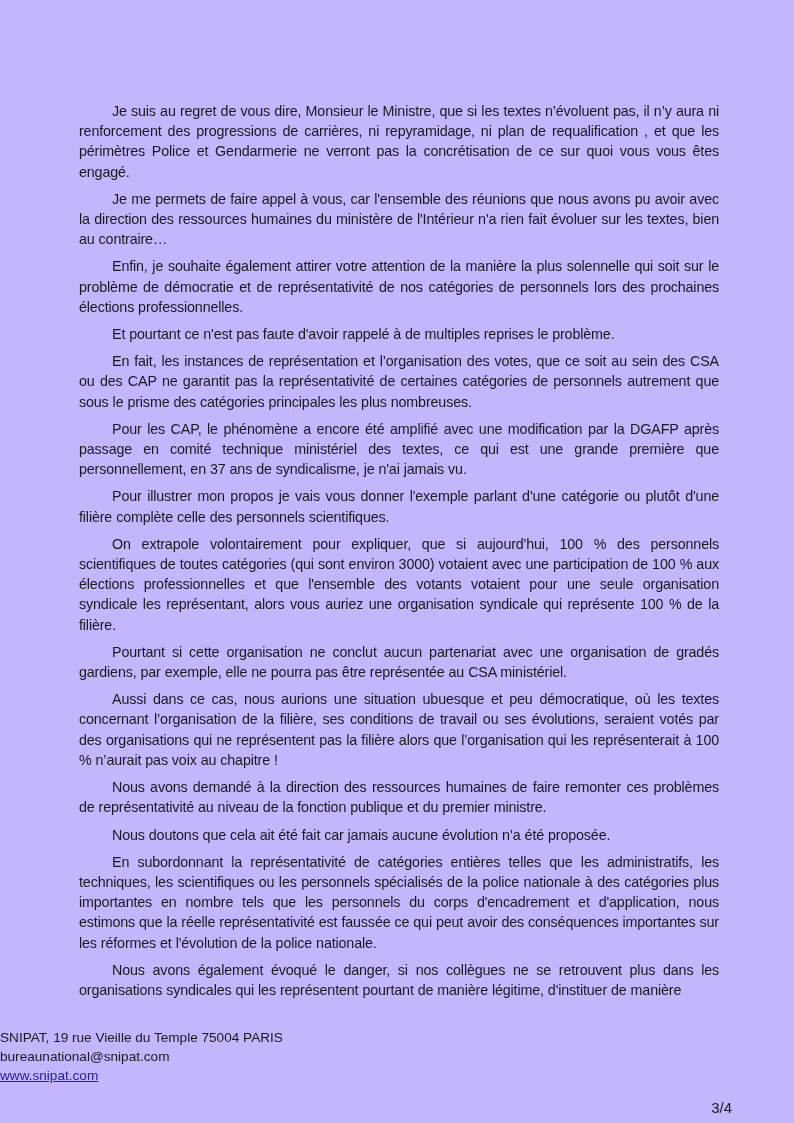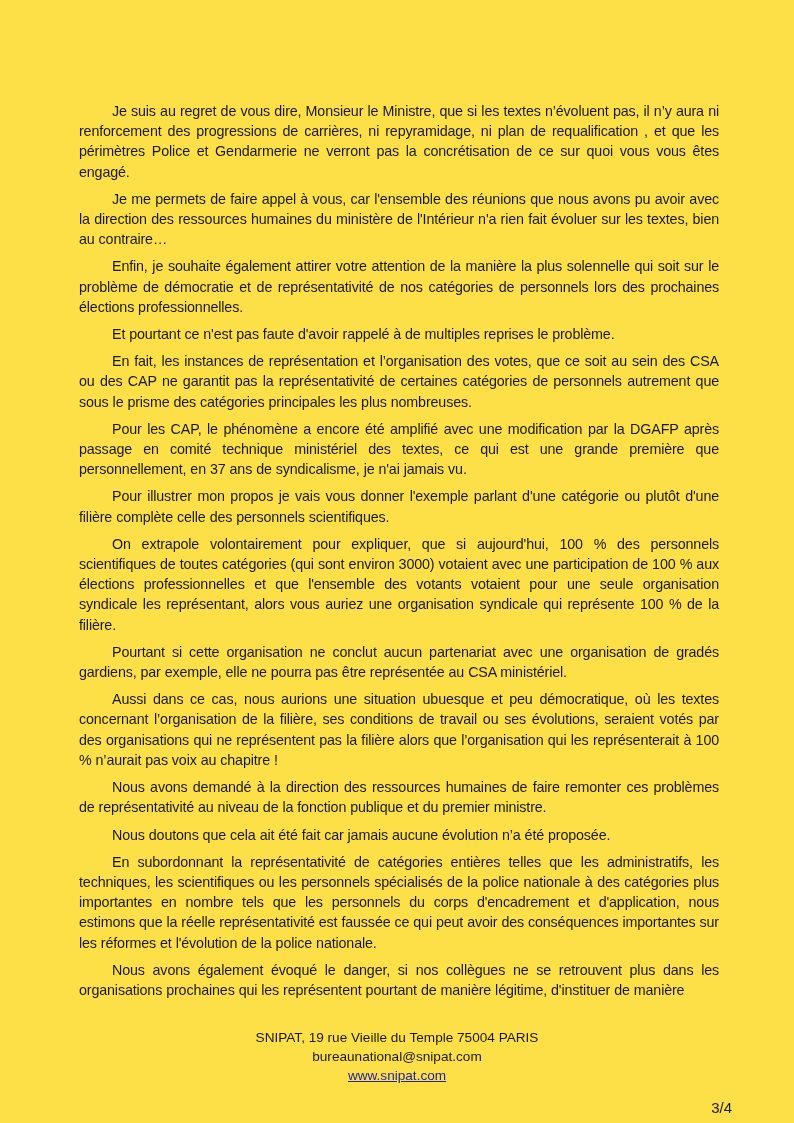--- a/index.html
+++ b/index.html
@@ -13,21 +13,21 @@
     height: 1123px;
     position: relative;
     font-family: "Liberation Sans", sans-serif;
     color: #1a1a1a;
     overflow: hidden;
   }
 
   .page {
     position: absolute;
     inset: 0;
-    background: #fde047;
+    background: #c4b5fd;
   }
 
   .content {
     position: absolute;
     left: 79px;
     top: 101px;
     width: 640px;
   }
 
   p.para {
@@ -43,21 +43,20 @@
   }
   p.para:last-child { margin-bottom: 0; }
 
   
 
   .footer {
     position: absolute;
     left: 0;
     right: 0;
     top: 1028px;
-    text-align: center;
     font-size: 13.6px;
     line-height: 19px;
     color: #1a1a1a;
   }
   .footer-line {
     display: block;
   }
   .footer-url {
     color: #2222a0;
     text-decoration: underline;
@@ -86,21 +85,21 @@
     <p class="para">Et pourtant ce n'est pas faute d'avoir rappelé à de multiples reprises le problème.</p>
     <p class="para">En fait, les instances de représentation et l’organisation des votes, que ce soit au sein des CSA ou des CAP ne garantit pas la représentativité de certaines catégories de personnels autrement que sous le prisme des catégories principales les plus nombreuses.</p>
     <p class="para">Pour les CAP, le phénomène a encore été amplifié avec une modification par la DGAFP après passage en comité technique ministériel des textes, ce qui est une grande première que personnellement, en 37 ans de syndicalisme, je n'ai jamais vu.</p>
     <p class="para">Pour illustrer mon propos je vais vous donner l'exemple parlant d'une catégorie ou plutôt d'une filière complète celle des personnels scientifiques.</p>
     <p class="para">On extrapole volontairement pour expliquer, que si aujourd'hui, 100 % des personnels scientifiques de toutes catégories (qui sont environ 3000) votaient avec une participation de 100 % aux élections professionnelles et que l'ensemble des votants votaient pour une seule organisation syndicale les représentant, alors vous auriez une organisation syndicale qui représente 100 % de la filière.</p>
     <p class="para">Pourtant si cette organisation ne conclut aucun partenariat avec une organisation de gradés gardiens, par exemple, elle ne pourra pas être représentée au CSA ministériel.</p>
     <p class="para">Aussi dans ce cas, nous aurions une situation ubuesque et peu démocratique, où les textes concernant l’organisation de la filière, ses conditions de travail ou ses évolutions, seraient votés par des organisations qui ne représentent pas la filière alors que l’organisation qui les représenterait à 100 % n’aurait pas voix au chapitre !</p>
     <p class="para">Nous avons demandé à la direction des ressources humaines de faire remonter ces problèmes de représentativité au niveau de la fonction publique et du premier ministre.</p>
     <p class="para">Nous doutons que cela ait été fait car jamais aucune évolution n’a été proposée.</p>
     <p class="para">En subordonnant la représentativité de catégories entières telles que les administratifs, les techniques, les scientifiques ou les personnels spécialisés de la police nationale à des catégories plus importantes en nombre tels que les personnels du corps d'encadrement et d'application, nous estimons que la réelle représentativité est faussée ce qui peut avoir des conséquences importantes sur les réformes et l'évolution de la police nationale.</p>
-    <p class="para">Nous avons également évoqué le danger, si nos collègues ne se retrouvent plus dans les organisations prochaines qui les représentent pourtant de manière légitime, d'instituer de manière</p>
+    <p class="para">Nous avons également évoqué le danger, si nos collègues ne se retrouvent plus dans les organisations syndicales qui les représentent pourtant de manière légitime, d'instituer de manière</p>
   </div>
 
   <div class="footer">
     <span class="footer-line">SNIPAT, 19 rue Vieille du Temple 75004 PARIS</span>
     <span class="footer-line">bureaunational@snipat.com</span>
     <span class="footer-line footer-url">www.snipat.com</span>
   </div>
 
   <div class="page-number">3/4</div>
 

